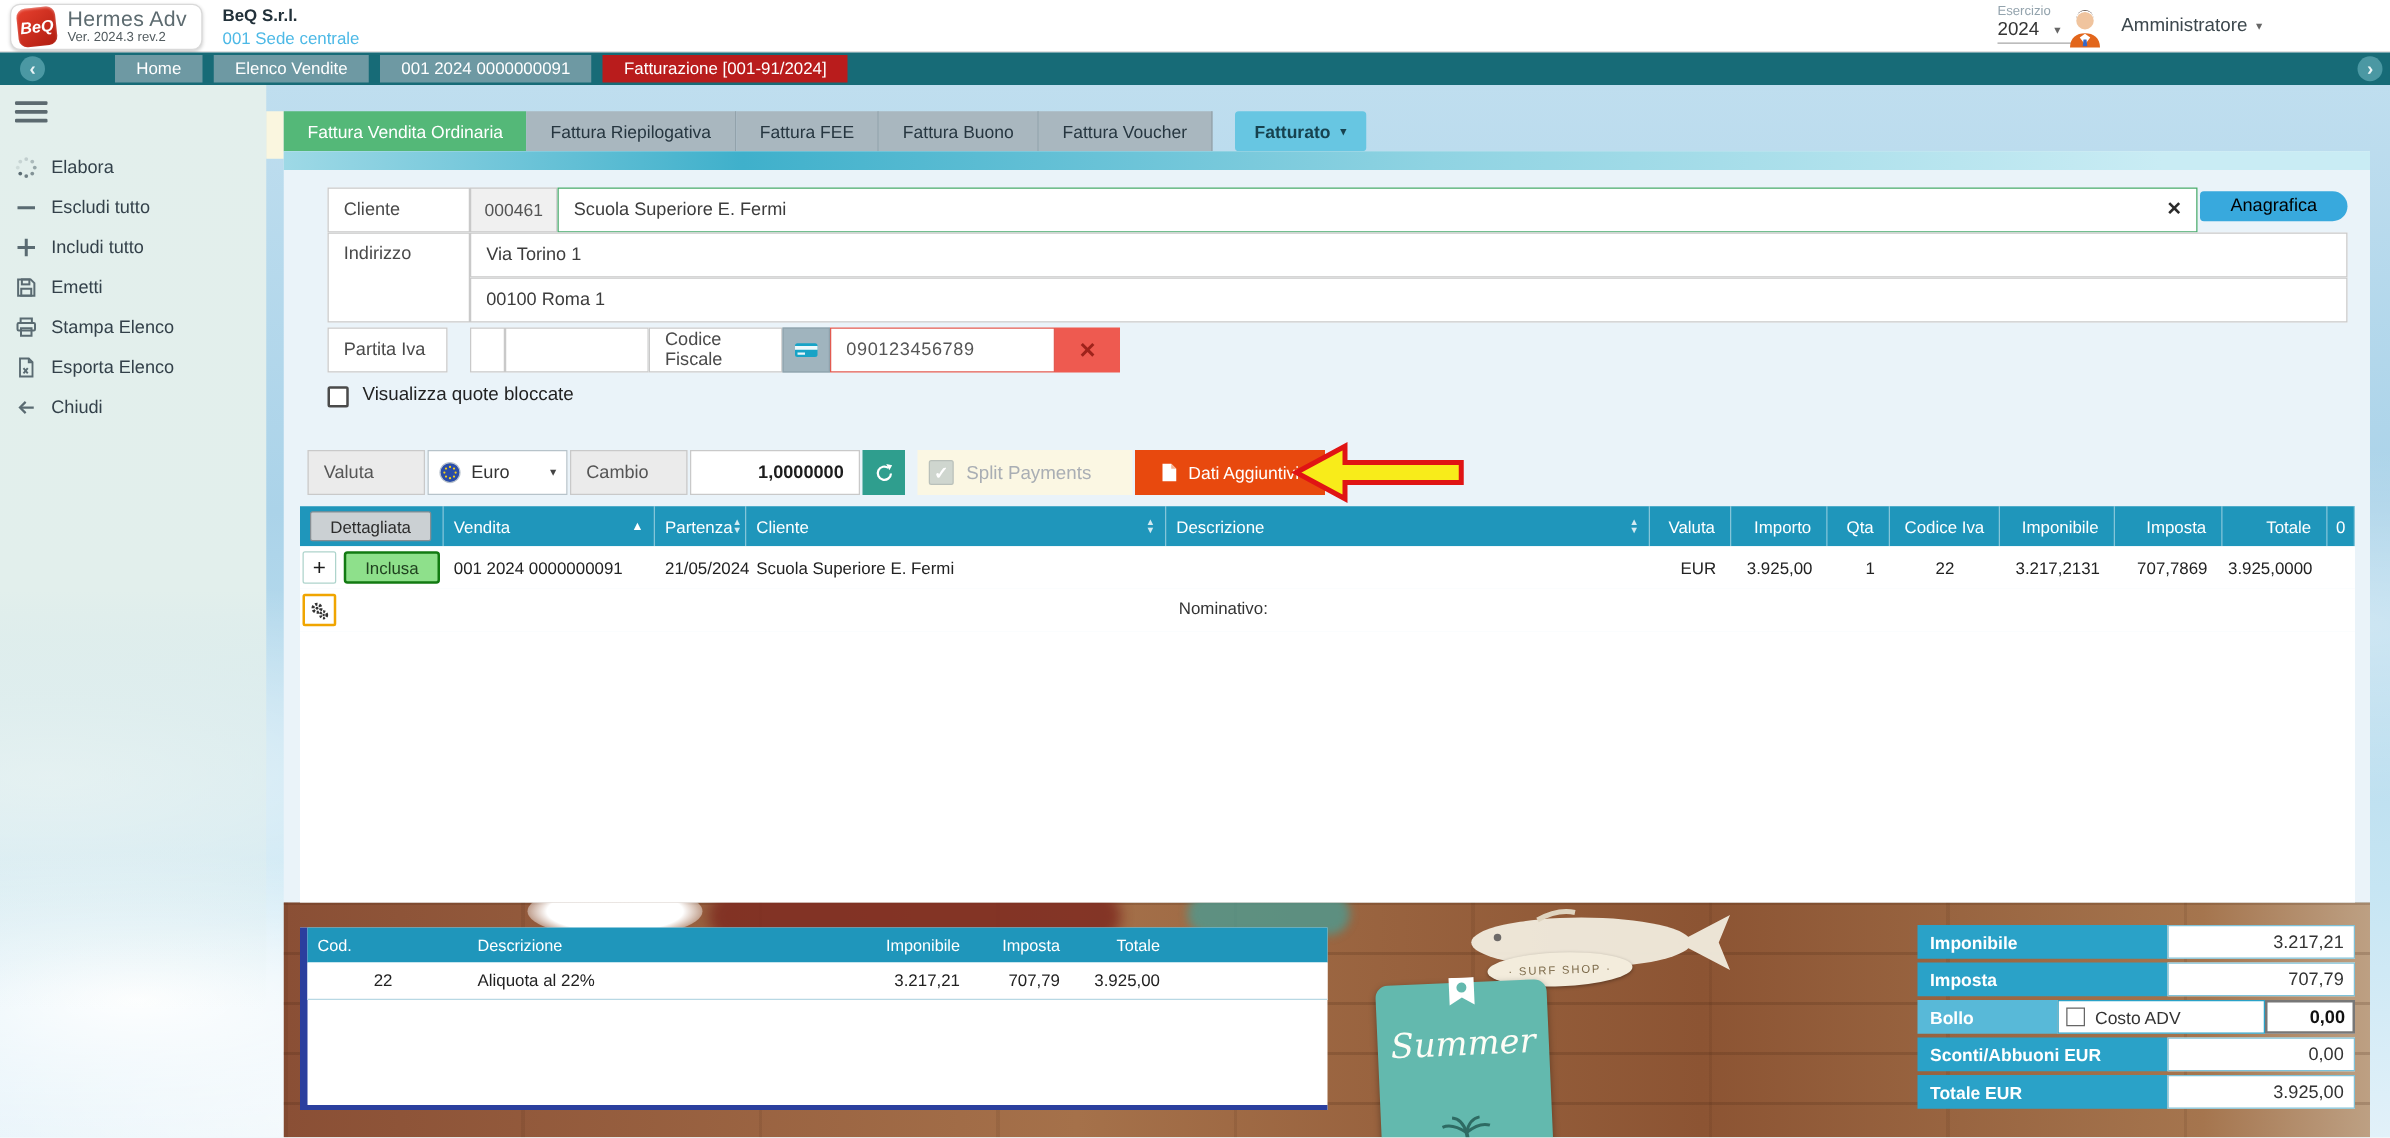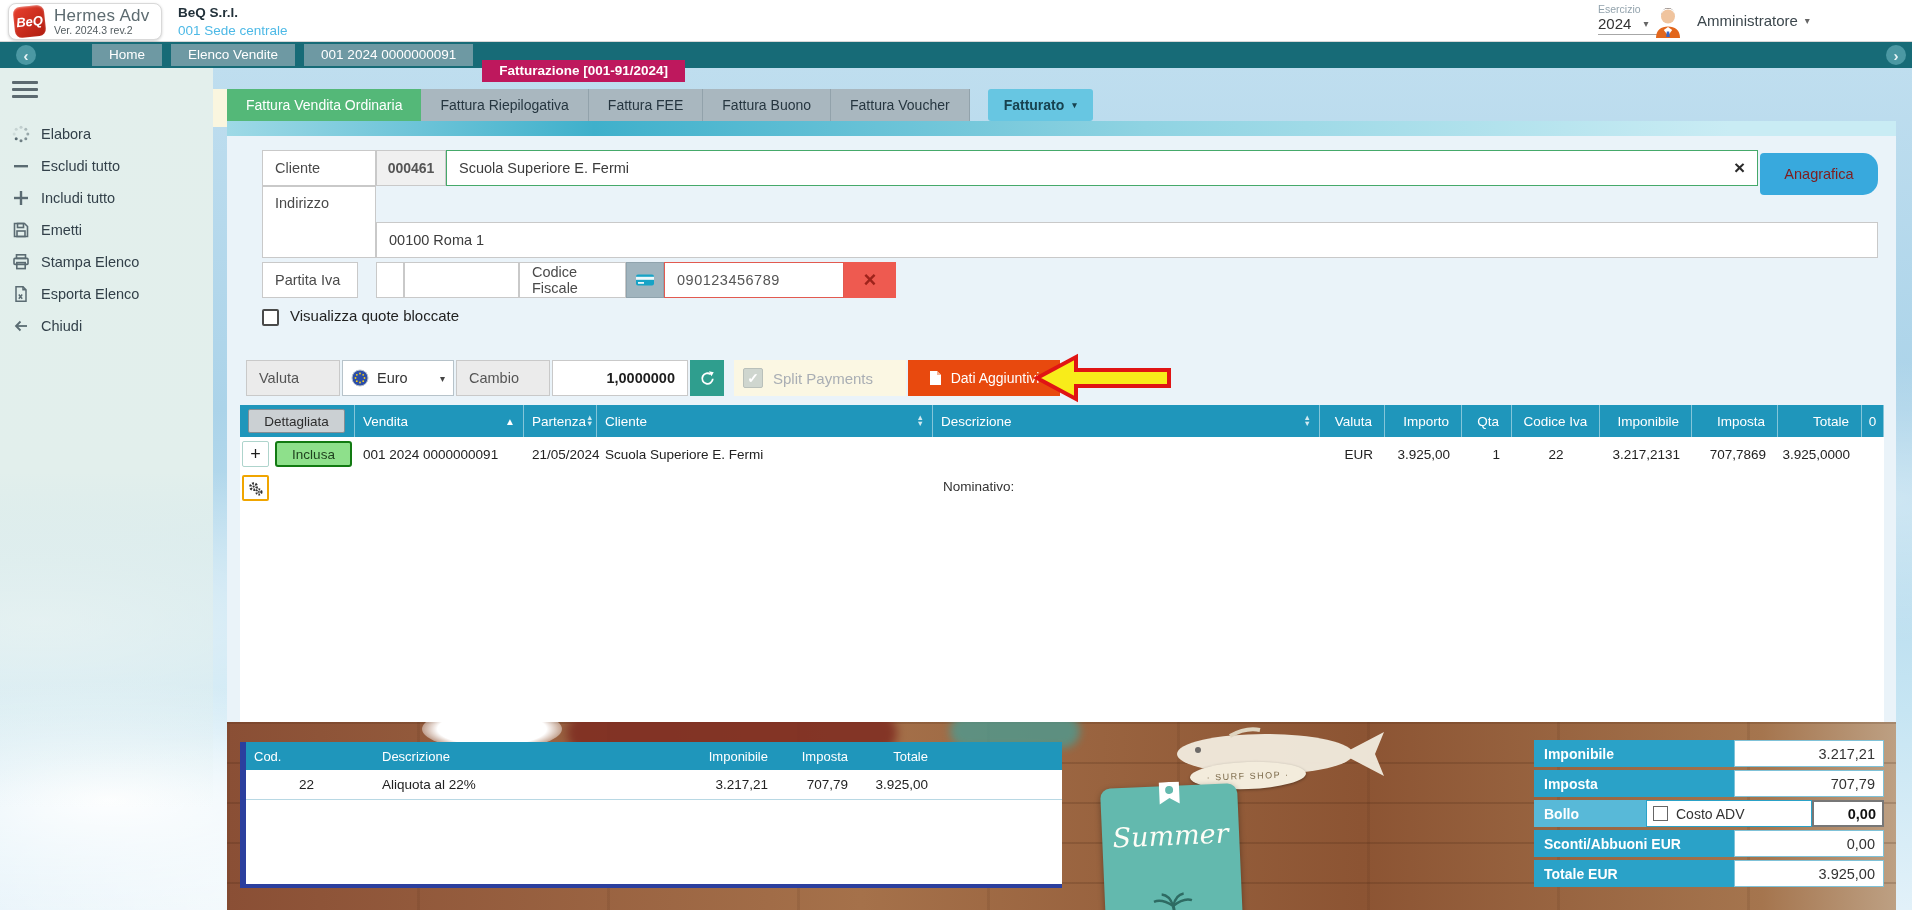--- a/index.html
+++ b/index.html
@@ -28,21 +28,21 @@
   .es-label{font-size:10.5px;color:#93a3ad;}
   .es-select{font-size:15px;color:#333;border-bottom:1px solid #a7a7a7;padding-bottom:2px;display:flex;gap:12px;align-items:center;cursor:pointer;}
   .caret{font-size:10px;color:#666;}
   .avatar-wrap{position:absolute;left:1650px;top:4px;width:36px;height:36px;}
   .user-menu{position:absolute;left:1697px;top:12px;font-size:15px;color:#3c474d;display:flex;gap:7px;align-items:center;cursor:pointer;}
   
   .navbar{position:absolute;left:0;top:42px;width:1912px;height:26px;background:#176b77;}
   .nav-circle{position:absolute;top:3px;width:20px;height:20px;border-radius:50%;background:#4b98a3;color:#e8f4f6;font-size:15px;font-weight:bold;display:flex;align-items:center;justify-content:center;cursor:pointer;}
   .nav-tabs{position:absolute;left:52px;top:2px;display:flex;gap:9px;padding-left:40px;}
   .nav-tab{height:22px;line-height:22px;padding:0 17px;background:#6e99a3;color:#fff;font-size:13.5px;cursor:pointer;white-space:nowrap;}
-  .nav-tab.active{background:#be185d;font-weight:bold;margin-top:16px;}
+  .nav-tab.active{background:#b91c1c;font-weight:normal;}
   
   .sidebar{position:absolute;left:0;top:68px;width:213px;height:842px;background:linear-gradient(180deg,#e3efec 0%,#e2efec 48%,rgba(226,239,236,.55) 68%,rgba(226,239,236,0) 88%);}
   .hamburger{position:absolute;left:12px;top:13px;width:26px;height:20px;cursor:pointer;}
   .hamburger span{display:block;height:3px;background:#5c6a70;margin-bottom:4px;border-radius:1px;}
   .side-list{position:absolute;left:0;top:50px;width:213px;}
   .side-item{height:32px;display:flex;align-items:center;padding-left:12px;gap:11px;cursor:pointer;}
   .side-icon{width:18px;height:18px;flex:0 0 18px;}
   .side-label{font-size:14.5px;color:#33414a;}
   
   .cream-notch{position:absolute;left:213px;top:89px;width:14px;height:38px;background:#faf6df;}
@@ -52,21 +52,21 @@
   .fatturato-btn{margin-left:18px;height:32px;line-height:32px;padding:0 16px;background:#67c6e2;color:#17424f;font-size:14px;font-weight:bold;border-radius:3px;cursor:pointer;display:flex;gap:8px;align-items:center;}
   
   .panel{position:absolute;left:227px;top:121px;width:1669px;height:601px;background:#eaf3f9;}
   .panel::before{content:"";position:absolute;left:0;top:0;width:100%;height:15px;background:linear-gradient(90deg,#9ed9e6,#3fb0cb 22%,#8fd3e2 55%,#c9ecf4 90%);}
   
   .lbl{position:absolute;background:#fff;border:1px solid #c9c9c9;color:#4a4a4a;font-size:14.5px;padding-left:12px;display:flex;align-items:center;}
   .lbl.gray{background:#ebebeb;color:#555;}
   .box{position:absolute;background:#fff;border:1px solid #c9c9c9;}
   .inp{width:100%;height:100%;border:none;outline:none;background:transparent;font-family:"Liberation Sans",sans-serif;font-size:14.5px;color:#3c3c3c;padding:0 12px;}
   .clear-x{position:absolute;right:12px;top:6px;font-size:19px;font-weight:bold;color:#2b2b2b;cursor:pointer;line-height:22px;}
-  .btn-anagrafica{position:absolute;left:1760px;top:153px;width:118px;height:42px;background:#38a9dd;color:#7f1d1d;font-size:14.5px;border:none;border-radius:4px 15px 15px 4px;cursor:pointer;font-family:"Liberation Sans",sans-serif;}
+  .btn-anagrafica{position:absolute;left:1760px;top:153px;width:118px;height:24px;background:#38a9dd;color:#000000;font-size:14.5px;border:none;border-radius:4px 15px 15px 4px;cursor:pointer;font-family:"Liberation Sans",sans-serif;}
   .cf-card-btn{position:absolute;left:626px;top:262px;width:38px;height:36px;background:#a0b4be;border:1px solid #8fa3ad;display:flex;align-items:center;justify-content:center;cursor:pointer;}
   .cf-x-btn{position:absolute;left:844px;top:262px;width:52px;height:36px;background:#ee5a50;border:none;color:#9e231b;font-size:22px;font-weight:bold;cursor:pointer;display:flex;align-items:center;justify-content:center;}
   .checkbox{position:absolute;width:17px;height:17px;background:#fff;border:2px solid #4a4a4a;border-radius:2px;cursor:pointer;}
   
   .euro-select{position:absolute;left:342px;top:360px;width:112px;height:36px;background:#fff;border:1px solid #b7c3ca;display:flex;align-items:center;gap:8px;padding:0 8px;cursor:pointer;}
   .euro-select .sel-caret{margin-left:auto;font-size:10px;color:#444;}
   .cambio-inp{text-align:right;font-weight:bold;color:#1d1d1d;}
   .btn-refresh{position:absolute;left:690px;top:360px;width:34px;height:36px;background:#2f9e8e;border:none;cursor:pointer;display:flex;align-items:center;justify-content:center;}
   .split-panel{position:absolute;left:734px;top:360px;width:172px;height:36px;background:#fbf7e3;display:flex;align-items:center;gap:10px;padding-left:9px;}
   .split-check{width:20px;height:20px;background:#cfd6cf;border:1px solid #b9c0ba;border-radius:2px;color:#fff;font-size:14px;font-weight:bold;display:flex;align-items:center;justify-content:center;cursor:pointer;}
@@ -286,28 +286,31 @@
         <path d="M30 34q2-10 0-18" stroke-width="3"></path>
         <path d="M30 16q-11-8-19-5" stroke-width="2.4"></path>
         <path d="M30 16q11-8 19-5" stroke-width="2.4"></path>
         <path d="M30 16q-3-11-11-12" stroke-width="2.4"></path>
         <path d="M30 16q3-11 11-12" stroke-width="2.4"></path>
       </svg>
     </div>
   </div>
 
   <div class="lbl" style="left:262px;top:150px;width:114px;height:36px;">Cliente</div>
-  <div class="box" style="left:376px;top:150px;width:70px;height:36px;background:#f0f0f0;display:flex;align-items:center;justify-content:center;font-size:14px;color:#555;font-weight:bold;">000461</div>
+  <div class="box" style="left:376px;top:150px;width:70px;height:36px;background:#f0f0f0;display:flex;align-items:center;justify-content:center;font-size:14px;color:#555;">000461</div>
   <div class="box" style="left:446px;top:150px;width:1312px;height:36px;border:1px solid #45a96a;">
     <input class="inp" value="Scuola Superiore E. Fermi" style="">
     <span class="clear-x">×</span>
   </div>
   <button class="btn-anagrafica">Anagrafica</button>
 
   <div class="lbl" style="left:262px;top:186px;width:114px;height:72px;align-items:flex-start;padding-top:8px;">Indirizzo</div>
+  <div class="box" style="left:376px;top:186px;width:1502px;height:36px;">
+    <input class="inp" value="Via Torino 1" style="">
+  </div>
   <div class="box" style="left:376px;top:222px;width:1502px;height:36px;">
     <input class="inp" value="00100 Roma 1" style="">
   </div>
 
   <div class="lbl" style="left:262px;top:262px;width:96px;height:36px;">Partita Iva</div>
   <div class="box" style="left:376px;top:262px;width:28px;height:36px;"></div>
   <div class="box" style="left:404px;top:262px;width:115px;height:36px;">
     <input class="inp" style="">
   </div>
   <div class="lbl" style="left:519px;top:262px;width:107px;height:36px;">Codice Fiscale</div>

